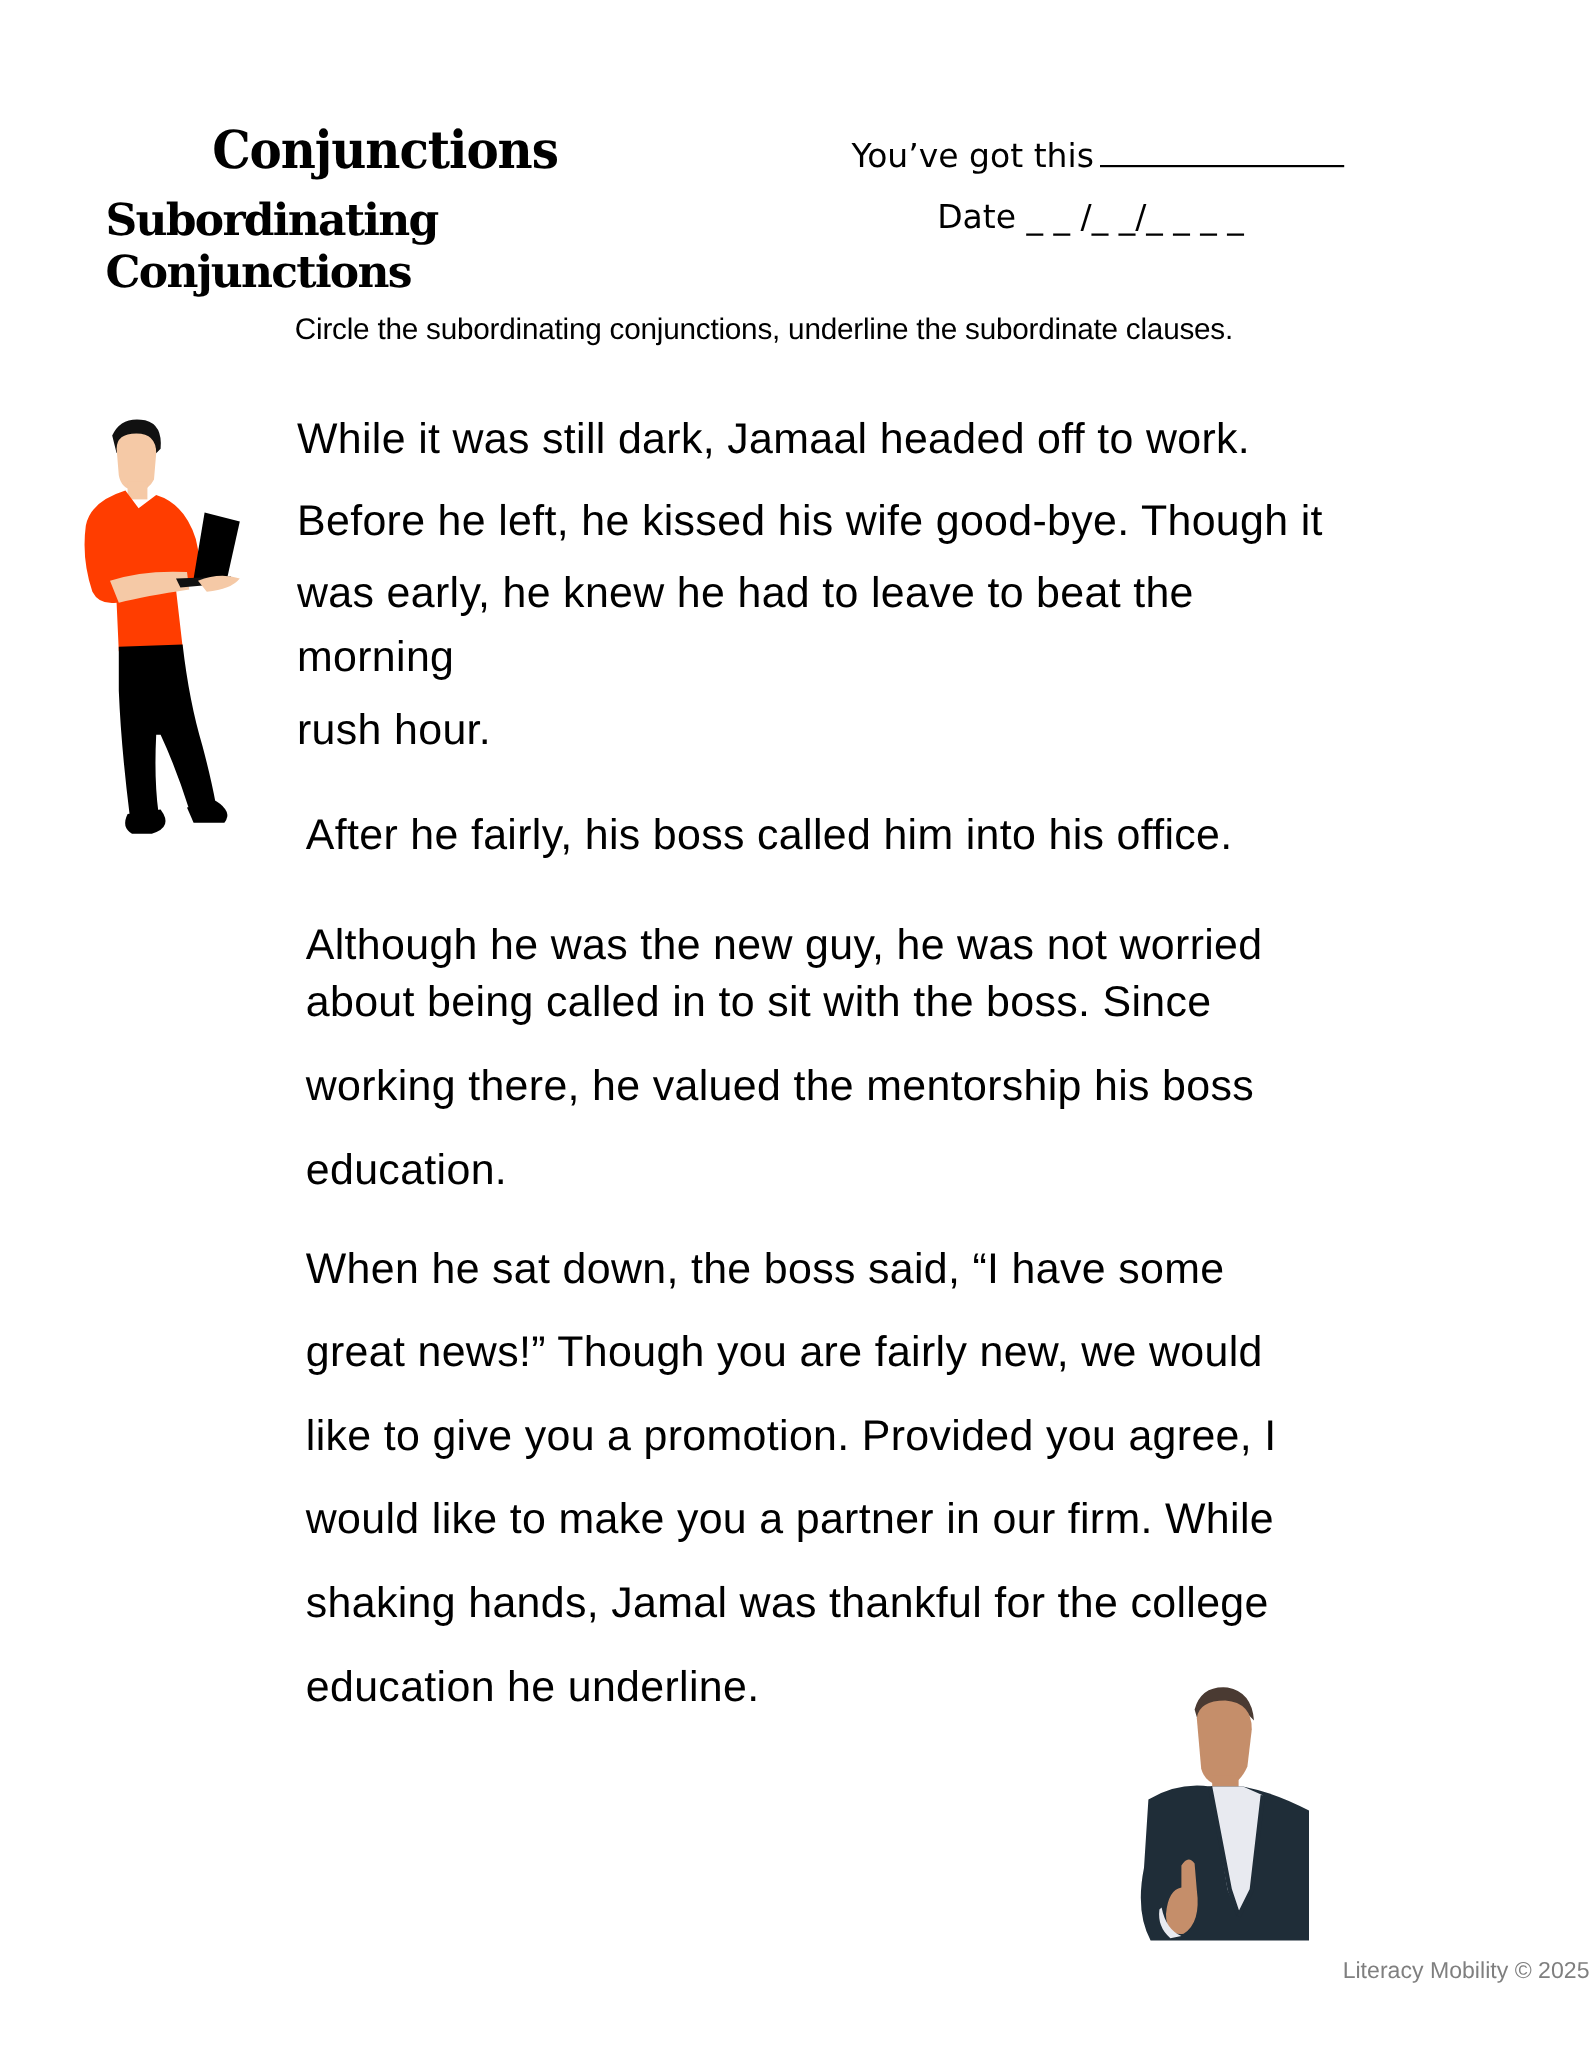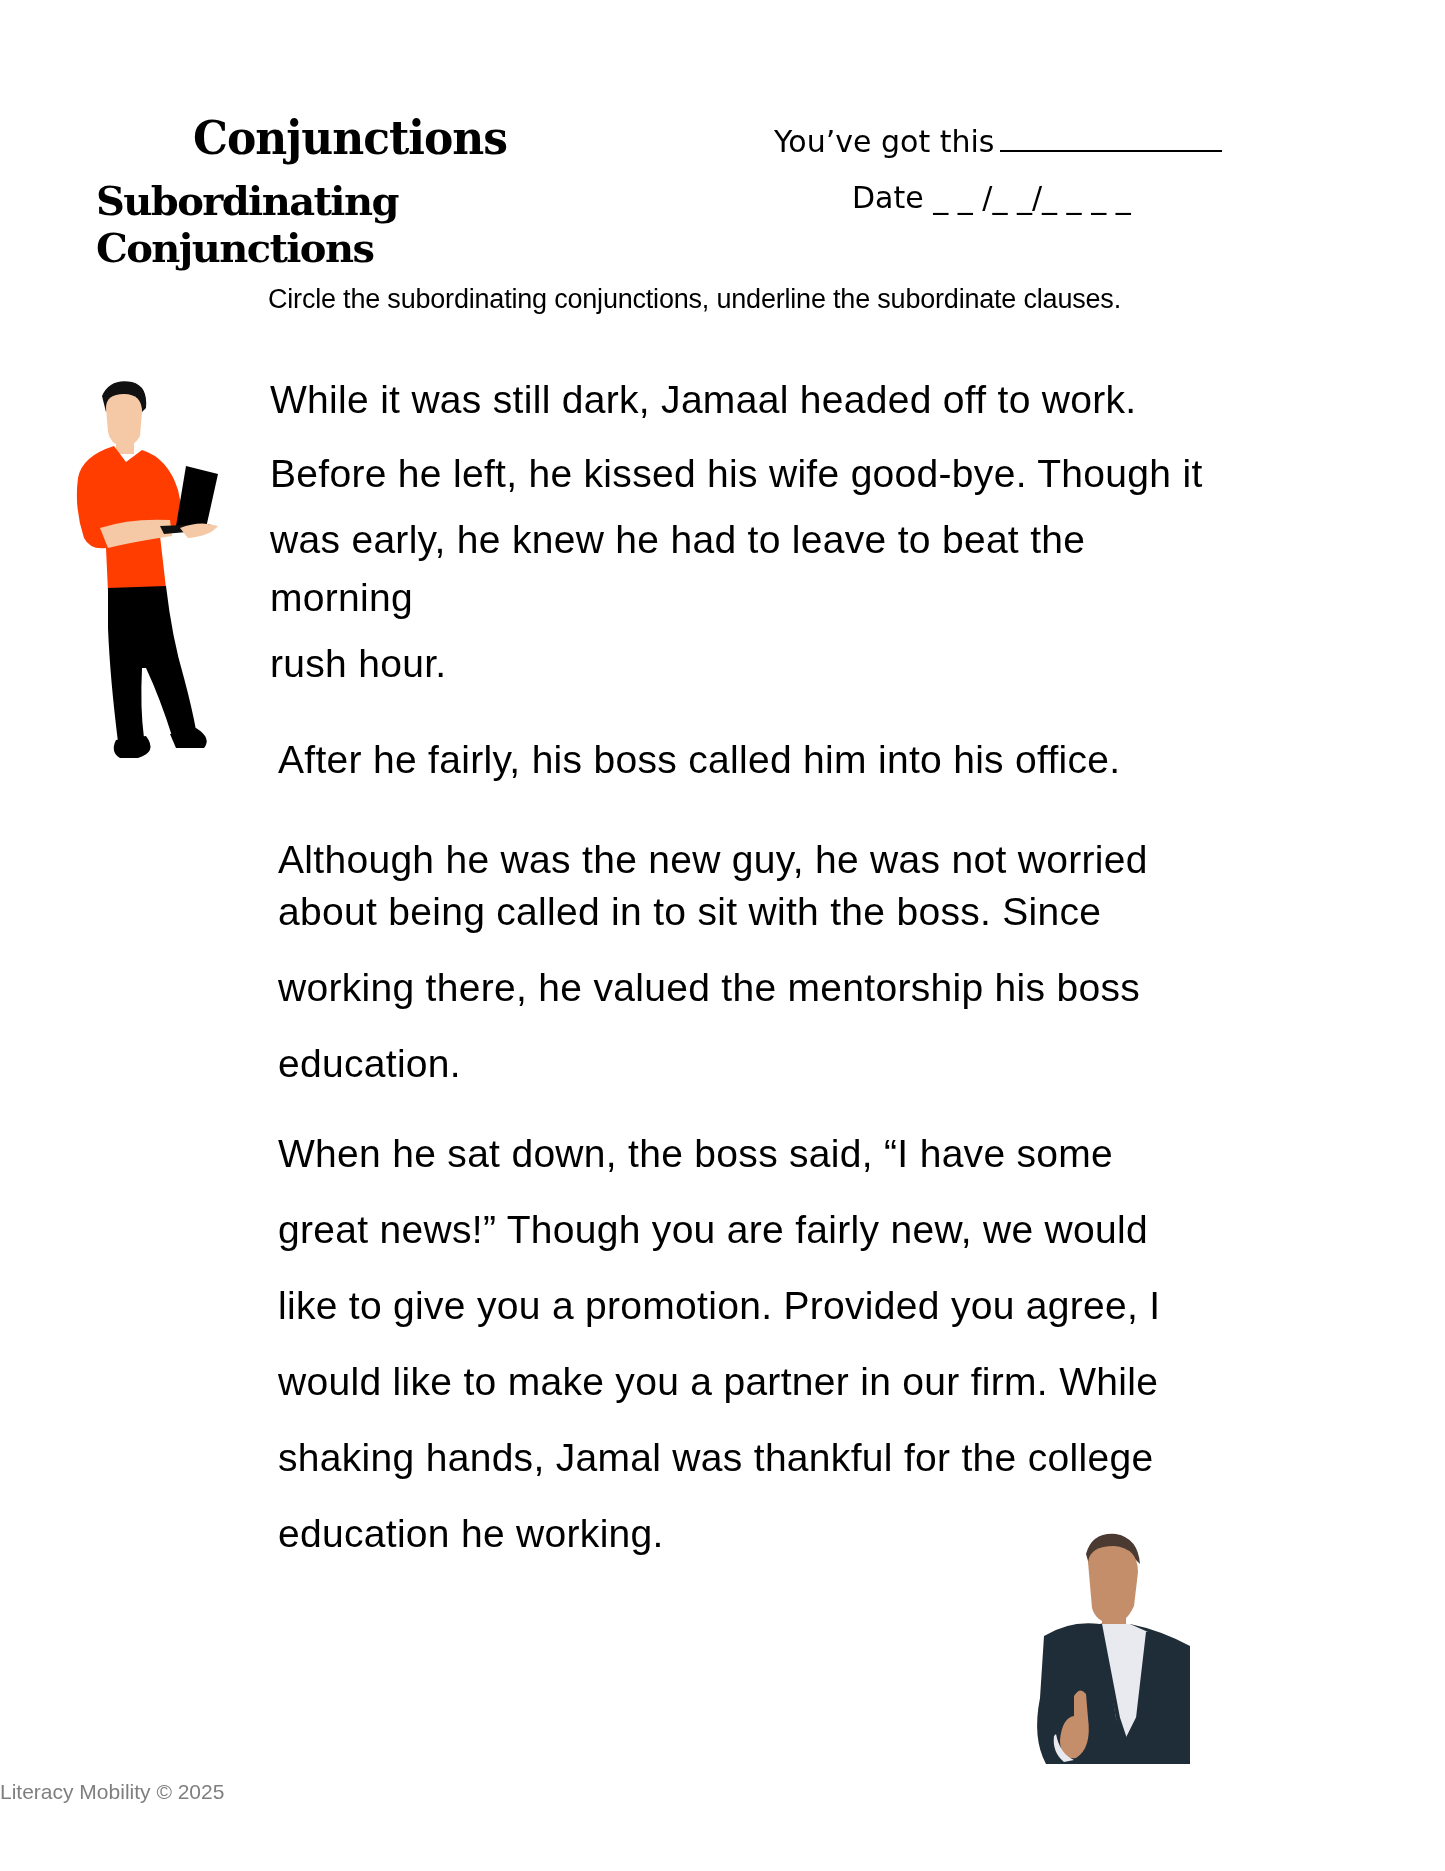--- a/index.html
+++ b/index.html
@@ -24,21 +24,21 @@
   }
   .instructions {
     position: absolute; left: 268px; top: 284px;
     font-family: "Liberation Sans", sans-serif; font-size: 27px; letter-spacing: -0.2px;
   }
   .story {
     position: absolute; font-family: "Liberation Sans", sans-serif; font-size: 39px; letter-spacing: 0.3px;
   }
   .story .line { position: absolute; left: 0; white-space: nowrap; }
   .footer {
-    position: absolute; left: 0; width: 1445px; top: 1780px; text-align: left;
+    position: absolute; left: 0; width: 1445px; top: 1780px; text-align: right;
     font-family: "Liberation Sans", sans-serif; font-size: 21px; color: #7f7f7f;
   }
   .figure { position: absolute; }
 </style>
 </head>
 <body>
 
 <div>
 
   <div class="title-main">Conjunctions</div>
@@ -91,21 +91,21 @@
     <div class="line" style="top:228px;">working there, he valued the mentorship his boss</div>
     <div class="line" style="top:304px;">education.</div>
   </div>
 
   <div class="story" style="left:278px; top:1132px;">
     <div class="line" style="top:0px;text-align:right;">When he sat down, the boss said, “I have some</div>
     <div class="line" style="top:76px;">great news!” Though you are fairly new, we would</div>
     <div class="line" style="top:152px;">like to give you a promotion. Provided you agree, I</div>
     <div class="line" style="top:228px;">would like to make you a partner in our firm. While</div>
     <div class="line" style="top:304px;">shaking hands, Jamal was thankful for the college</div>
-    <div class="line" style="top:380px;">education he working.</div>
+    <div class="line" style="top:380px;">education he underline.</div>
   </div>
 
   <div class="figure" style="left:1030px; top:1528px; width:170px; height:238px;">
     <svg width="170" height="238" viewBox="0 0 170 238">
 
       <path d="M56 26 Q62 4 86 6 Q108 10 110 36 L104 30 Q90 18 74 22 Q62 26 60 40 Z" fill="#4a3a32"></path>
 
       <path d="M58 34 Q60 18 84 18 Q108 20 108 44 L104 78 Q96 96 82 96 Q66 94 62 80 Z" fill="#c58e6a"></path>
 
       <rect x="72" y="86" width="24" height="22" fill="#c58e6a"></rect>

